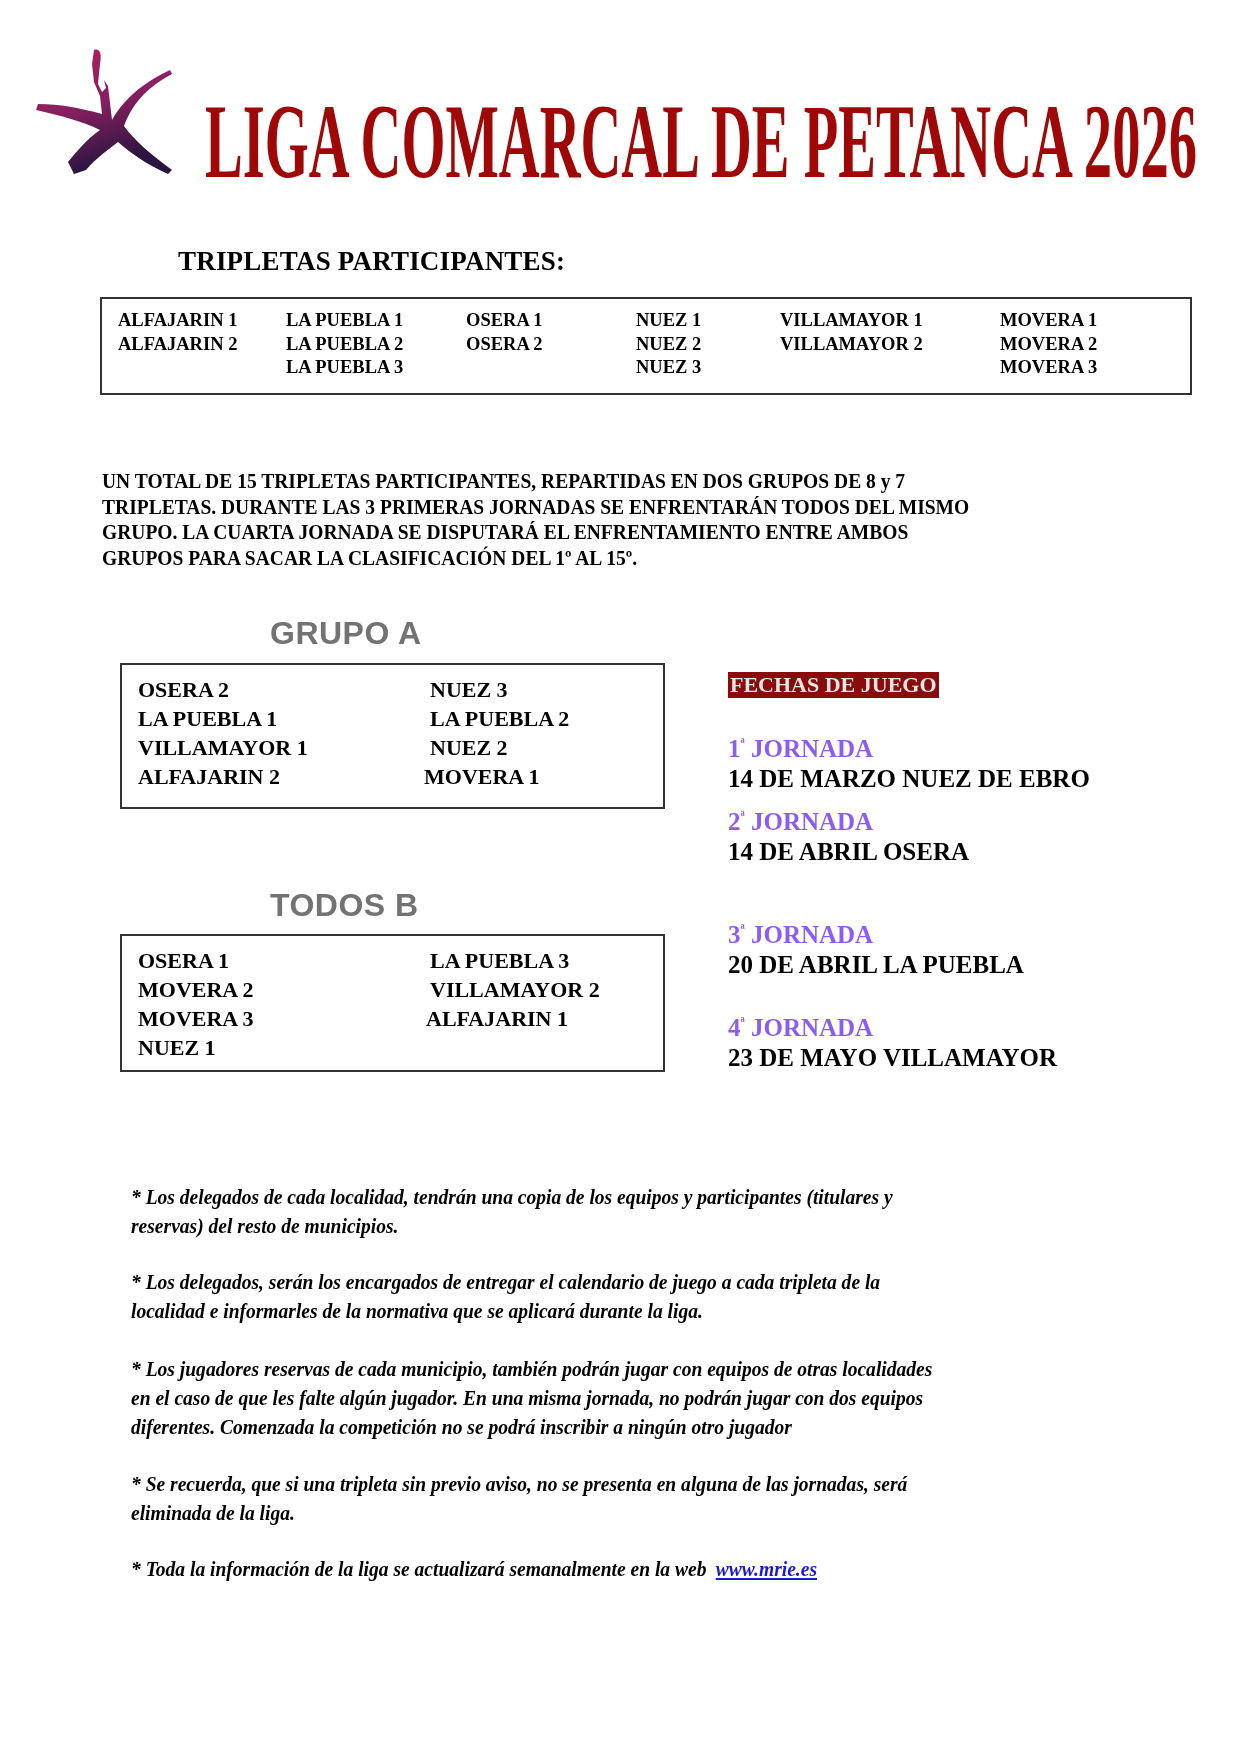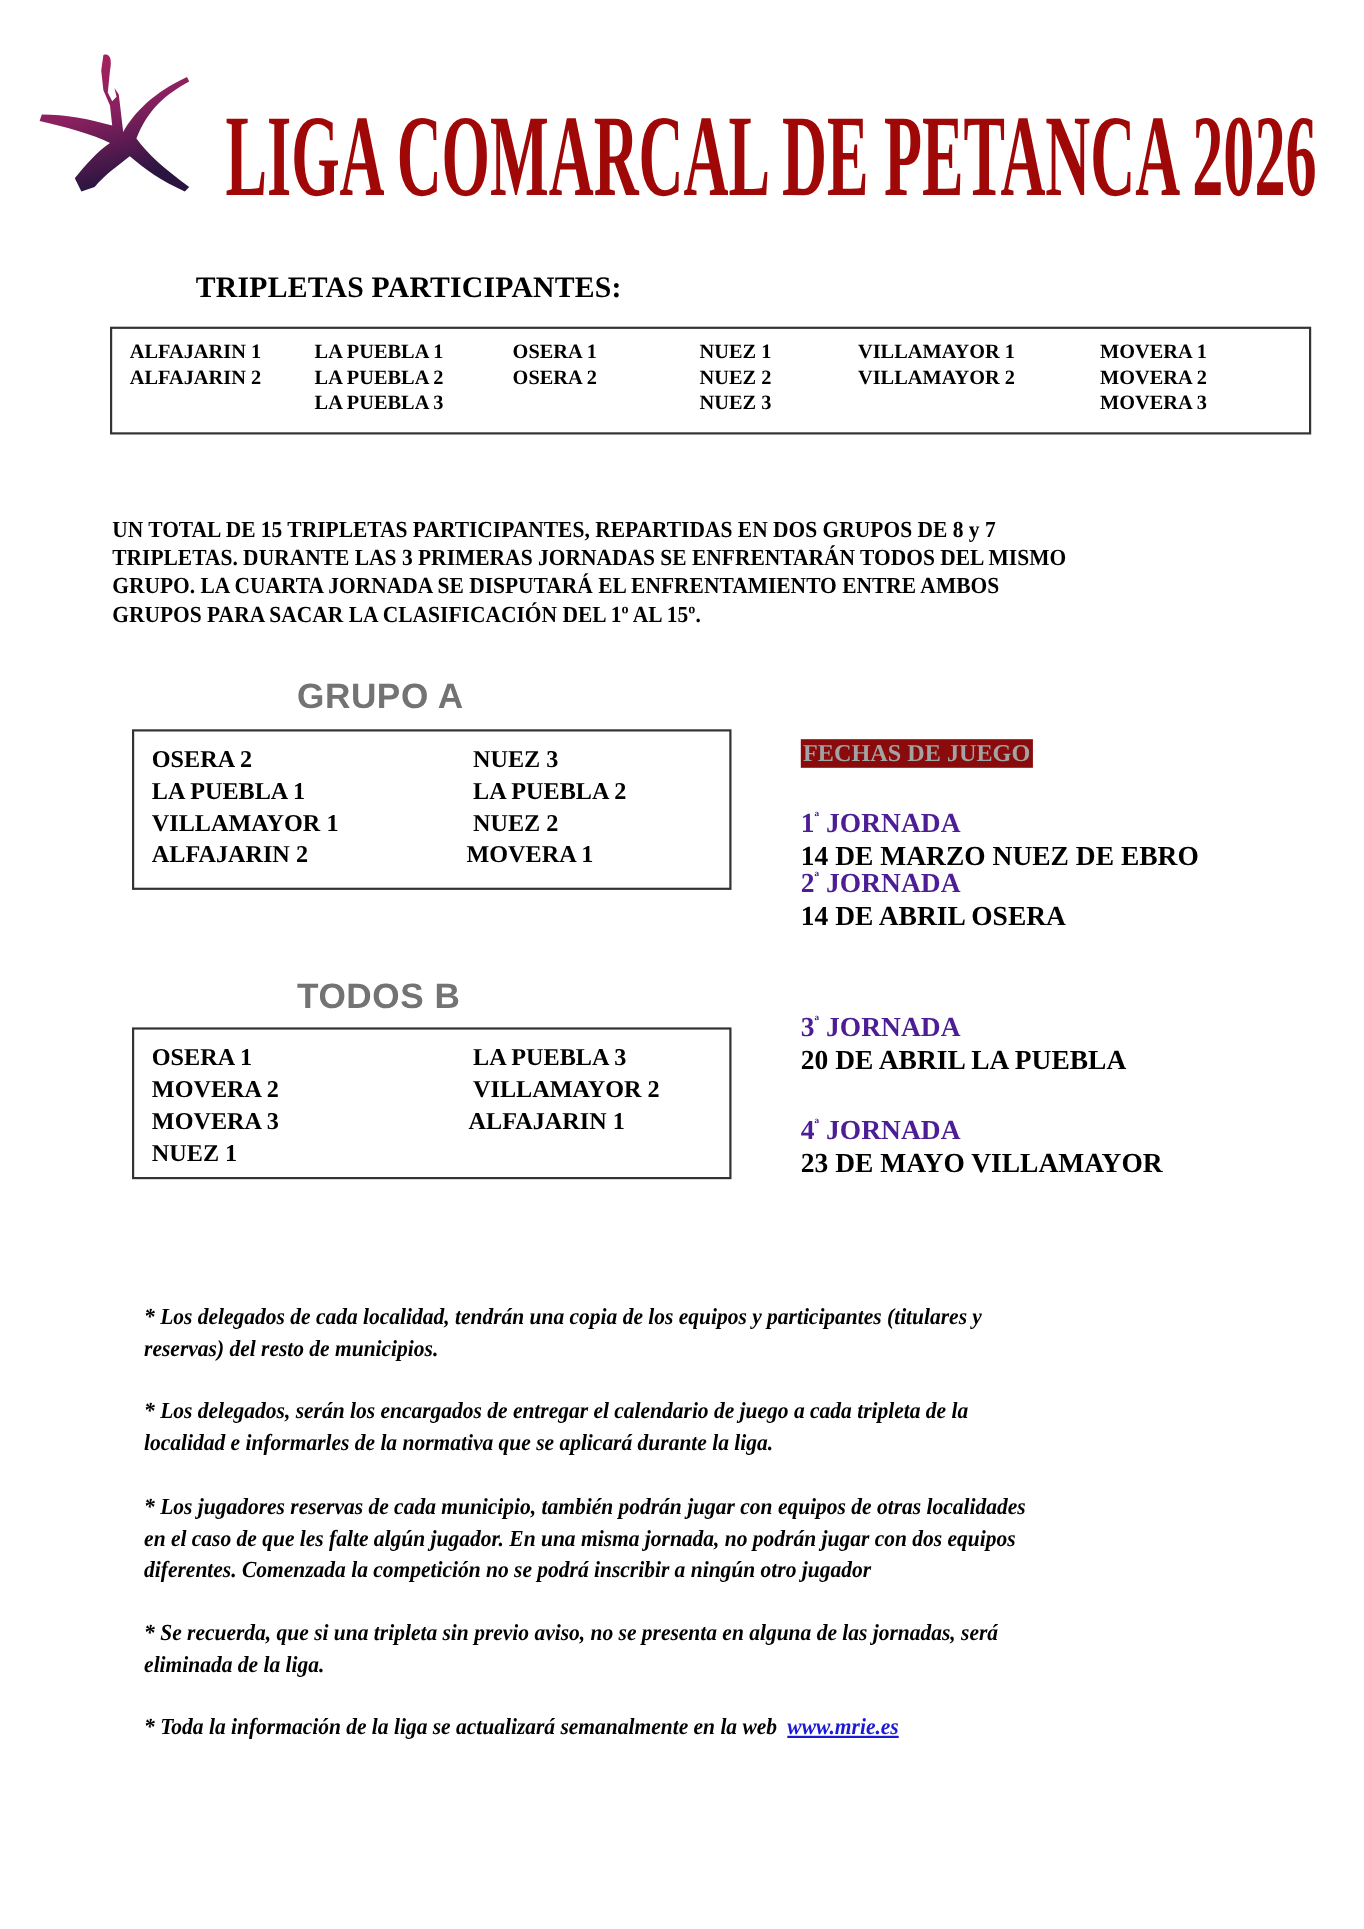--- a/index.html
+++ b/index.html
@@ -25,27 +25,27 @@
   .group-title { font-family: "Liberation Sans", sans-serif; font-weight: bold; font-size: 32px; color: #737373; letter-spacing: 0.5px; }
   #grupo-a-title { left: 270px; top: 615px; }
   #grupo-b-title { left: 270px; top: 887px; }
   .group-box { left: 120px; width: 545px; border: 2px solid #333; box-sizing: border-box; }
   #grupo-a-box { top: 663px; height: 146px; }
   #grupo-b-box { top: 934px; height: 138px; }
   .group-col { position: absolute; top: 10px; font-size: 22px; font-weight: bold; line-height: 29px; white-space: nowrap; }
   .group-col div { height: 29px; }
 
   
-  #fechas-label { left: 728px; top: 672px; background: #8a0b0b; color: #a3a3a3; font-size: 22px; font-weight: bold; padding: 0 2px; line-height: 26px; }
+  #fechas-label { left: 728px; top: 672px; background: #8a0b0b; color: #e5e5e5; font-size: 22px; font-weight: bold; padding: 0 2px; line-height: 26px; }
   .jornada { left: 728px; }
-  .jornada .jn { color: #4c1d95; font-size: 25px; font-weight: bold; line-height: 30px; }
+  .jornada .jn { color: #8b5cf6; font-size: 25px; font-weight: bold; line-height: 30px; }
   .jornada .jn sup { font-size: 14px; vertical-align: 9px; }
   .jornada .jd { font-size: 25px; font-weight: bold; line-height: 30px; }
   #jornada-1 { top: 729px; }
-  #jornada-2 { top: 784px; }
+  #jornada-2 { top: 802px; }
   #jornada-3 { top: 915px; }
   #jornada-4 { top: 1008px; }
 
   
   .note { left: 131px; width: 1050px; font-size: 21px; font-style: italic; font-weight: bold; line-height: 29px; transform: scaleX(0.93); transform-origin: left top; }
   .note div { white-space: nowrap; }
   #note-1 { top: 1183px; }
   #note-2 { top: 1268px; }
   #note-3 { top: 1355px; }
   #note-4 { top: 1470px; }

